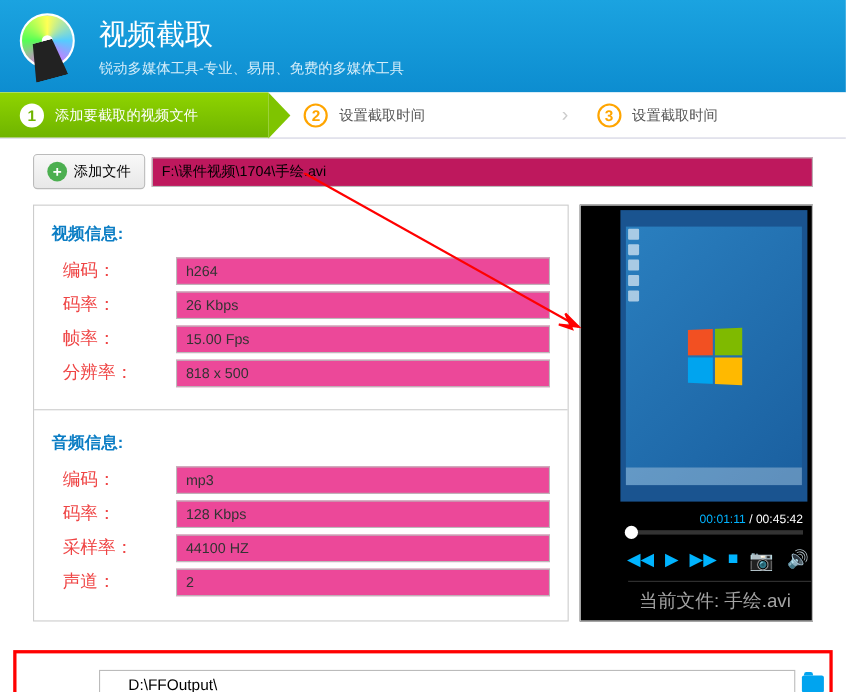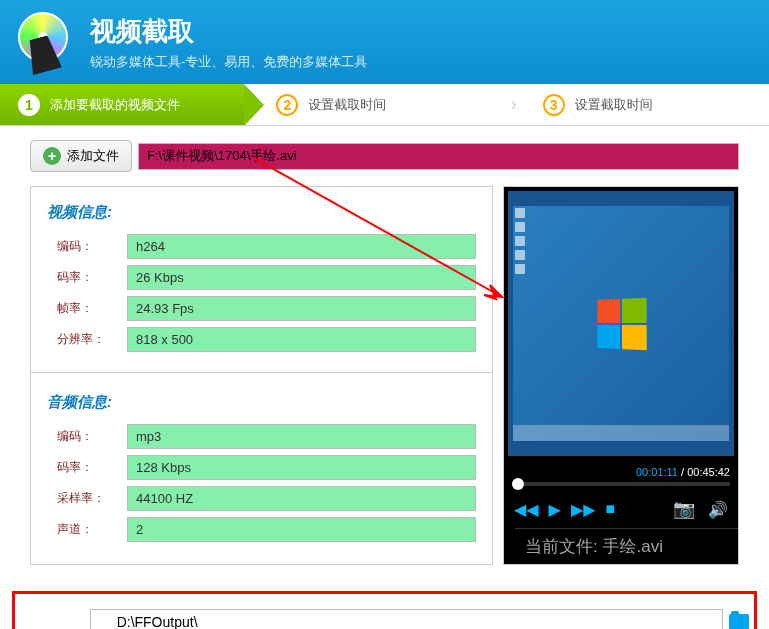--- a/index.html
+++ b/index.html
@@ -3,46 +3,46 @@
 <meta charset="utf-8">
 <style>
 * { box-sizing: border-box; margin: 0; padding: 0; }
 body { font-family: "Microsoft YaHei", Arial, sans-serif; font-size: 13px; background: #fff; width: 769px; }
 
 .header { background: linear-gradient(#1ba3e0, #0d8dd0); padding: 12px 18px; display: flex; align-items: center; }
 .header-icon { width: 60px; height: 60px; margin-right: 12px; position: relative; }
 .disc { width: 50px; height: 50px; border-radius: 50%; background: conic-gradient(#ff5, #5cf, #f5f, #5f5, #ff5); position: absolute; top: 0; left: 0; border: 2px solid #fff; }
 .disc::after { content: ''; position: absolute; top: 50%; left: 50%; width: 10px; height: 10px; background: #fff; border-radius: 50%; transform: translate(-50%, -50%); }
 .telescope { position: absolute; width: 30px; height: 35px; background: #222; bottom: 0; left: 10px; clip-path: polygon(20% 0, 80% 0, 100% 100%, 0 100%); transform: rotate(-15deg); }
-.header-text h1 { color: #fff; font-size: 26px; font-weight: bold; margin-bottom: 4px; }
+.header-text h1 { color: #fff; font-size: 26px; font-weight: normal; margin-bottom: 4px; }
 .header-text p { color: #d4edf9; font-size: 13px; }
 
 .steps { display: flex; background: #fff; border-bottom: 1px solid #d0d0e0; height: 42px; }
 .step { display: flex; align-items: center; padding: 0 18px; position: relative; flex: 1; }
 .step.active { background: linear-gradient(#8fd400, #6fb400); color: #fff; }
 .step.active::after { content: ''; position: absolute; right: -20px; top: 0; border-left: 20px solid #7fc400; border-top: 21px solid transparent; border-bottom: 21px solid transparent; z-index: 2; }
 .step-num { width: 22px; height: 22px; border-radius: 50%; background: #fff; color: #6fb400; display: flex; align-items: center; justify-content: center; font-weight: bold; margin-right: 10px; font-size: 14px; }
 .step:not(.active) .step-num { background: #fff; color: #ffa500; border: 2px solid #ffa500; }
 .step:not(.active) { color: #555; }
 .step-arrow { color: #ccc; font-size: 18px; padding: 0 8px; align-self: center; }
 
 .toolbar { display: flex; padding: 14px 30px; gap: 6px; align-items: center; }
 .btn-add { background: linear-gradient(#f8f8f8, #e8e8e8); border: 1px solid #bbb; border-radius: 4px; padding: 6px 12px; display: flex; align-items: center; gap: 6px; cursor: pointer; font-size: 13px; }
 .plus-icon { width: 18px; height: 18px; background: #4caf50; border-radius: 50%; color: #fff; display: flex; align-items: center; justify-content: center; font-weight: bold; font-size: 14px; }
 .path-input { flex: 1; border: 1px solid #bbb; padding: 5px 8px; background: #be185d; font-size: 13px; }
 
 .main { display: flex; gap: 10px; padding: 0 30px 20px; }
 .info-panel { flex: 1; border: 1px solid #ccc; padding: 16px; }
-.section-title { color: #0b7dc4; font-size: 15px; font-weight: bold; margin-bottom: 12px; font-style: italic; }
+.section-title { color: #0b7dc4; font-size: 15px; font-weight: bold; margin-bottom: 12px; }
 .info-row { display: flex; align-items: center; margin-bottom: 6px; }
-.info-label { color: #7f1d1d; width: 80px; padding-left: 10px; font-size: 12px; }
-.info-value { flex: 1; border: 1px solid #bbb; background: #86efac; padding: 4px 8px; font-size: 13px; color: #333; }
+.info-label { color: #ef4444; width: 80px; padding-left: 10px; font-size: 16px; }
+.info-value { flex: 1; border: 1px solid #bbb; background: #ec4899; padding: 4px 8px; font-size: 13px; color: #333; margin-left: 33px; }
 .divider { border-top: 1px solid #ccc; margin: 20px -16px; }
 
-.preview-panel { width: 236px; border: 1px solid #ccc; display: flex; flex-direction: column; background: #000; }
+.preview-panel { width: 212px; border: 1px solid #ccc; display: flex; flex-direction: column; background: #000; padding-left: 32px; }
 .preview-screen { flex: 1; background: #1a5490; position: relative; margin: 4px; overflow: hidden; }
 .desktop { position: absolute; inset: 15px 5px; background: linear-gradient(135deg, #2a7fbf, #1a5f9f); display: flex; align-items: center; justify-content: center; }
 .win-logo { display: grid; grid-template-columns: 1fr 1fr; gap: 2px; width: 50px; height: 50px; transform: perspective(100px) rotateY(-10deg); }
 .win-logo div:nth-child(1) { background: #f25022; }
 .win-logo div:nth-child(2) { background: #7fba00; }
 .win-logo div:nth-child(3) { background: #00a4ef; }
 .win-logo div:nth-child(4) { background: #ffb900; }
 .taskbar { position: absolute; bottom: 0; left: 0; right: 0; height: 16px; background: rgba(255,255,255,0.3); }
 .desktop-icons { position: absolute; left: 2px; top: 2px; display: flex; flex-direction: column; gap: 4px; }
 .dicon { width: 10px; height: 10px; background: rgba(255,255,255,0.6); border-radius: 1px; }
@@ -114,21 +114,21 @@
     <div class="info-row">
       <div class="info-label">编码：</div>
       <div class="info-value">h264</div>
     </div>
     <div class="info-row">
       <div class="info-label">码率：</div>
       <div class="info-value">26 Kbps</div>
     </div>
     <div class="info-row">
       <div class="info-label">帧率：</div>
-      <div class="info-value">24.93 Fps</div>
+      <div class="info-value">15.00 Fps</div>
     </div>
     <div class="info-row">
       <div class="info-label">分辨率：</div>
       <div class="info-value">818 x 500</div>
     </div>
 
     <div class="divider"></div>
 
     <div class="section-title">音频信息:</div>
     <div class="info-row">

